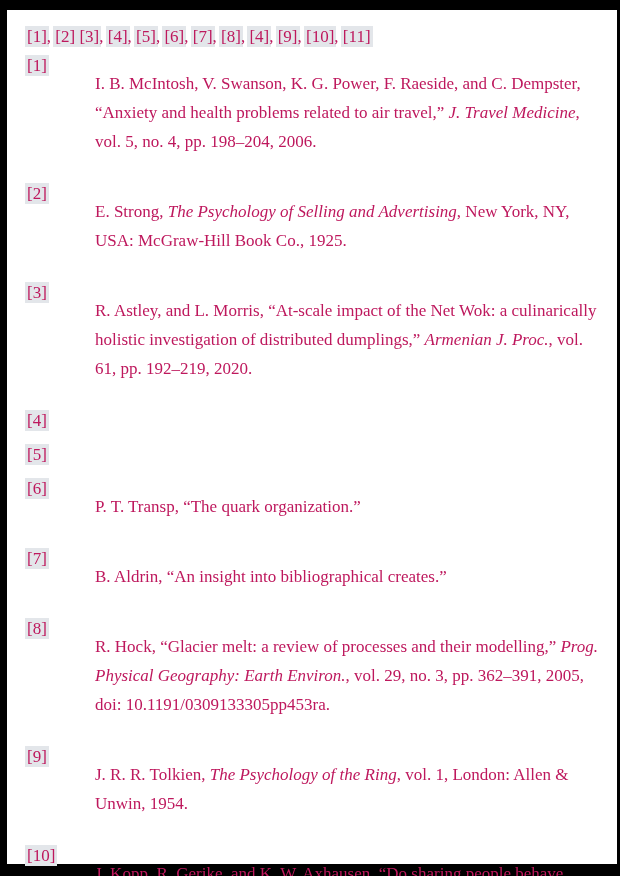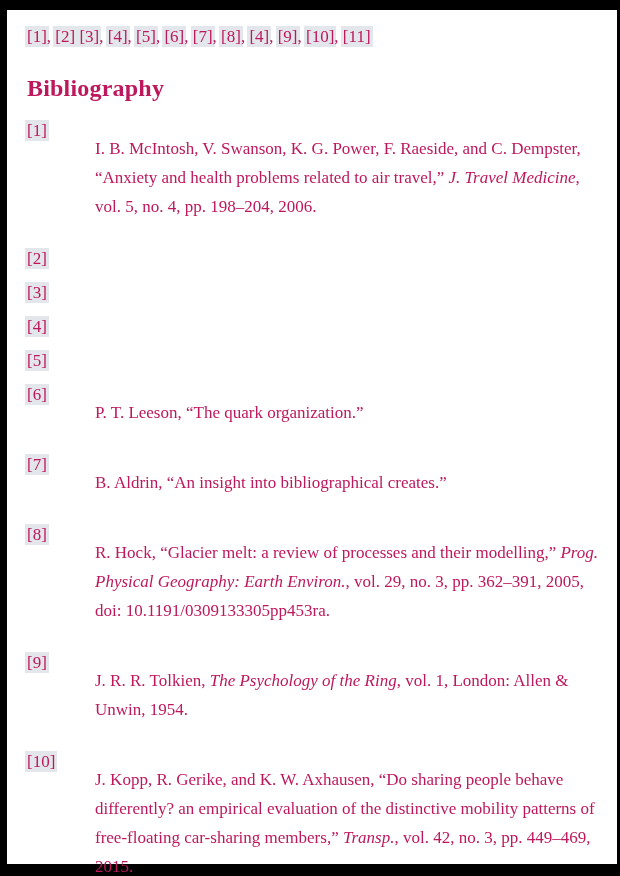--- a/index.html
+++ b/index.html
@@ -54,41 +54,42 @@
     margin: 18px;
     width: 512px;
   }
   .it { font-style: italic; }
 </style>
 </head>
 <body>
 
 <div class="paper">
   <p class="cite-line"><span class="hl">[1]</span><span>, </span><span class="hl">[2]</span><span> </span><span class="hl">[3]</span><span>, </span><span class="hl">[4]</span><span>, </span><span class="hl">[5]</span><span>, </span><span class="hl">[6]</span><span>, </span><span class="hl">[7]</span><span>, </span><span class="hl">[8]</span><span>, </span><span class="hl">[4]</span><span>, </span><span class="hl">[9]</span><span>, </span><span class="hl">[10]</span><span>, </span><span class="hl">[11]</span></p>
-  <h1 class="bib-heading">Bibliography</h1>
   <div class="bib-list">
       <div class="entry">
         <span class="lbl"><span class="hl">[1]</span></span>
         <p class="txt"><span>I. B. McIntosh, V. Swanson, K. G. Power, F. Raeside, and C. Dempster, “Anxiety and health problems related to air travel,” </span><span class="it">J. Travel Medicine</span><span>, vol. 5, no. 4, pp. 198–204, 2006.</span></p>
       </div>
       <div class="entry">
         <span class="lbl"><span class="hl">[2]</span></span>
+        <p class="txt"><span>E. Strong, </span><span class="it">The Psychology of Selling and Advertising</span><span>, New York, NY, USA: McGraw-Hill Book Co., 1925.</span></p>
       </div>
       <div class="entry">
         <span class="lbl"><span class="hl">[3]</span></span>
+        <p class="txt"><span>R. Astley, and L. Morris, “At-scale impact of the Net Wok: a culinarically holistic investigation of distributed dumplings,” </span><span class="it">Armenian J. Proc.</span><span>, vol. 61, pp. 192–219, 2020.</span></p>
       </div>
       <div class="entry">
         <span class="lbl"><span class="hl">[4]</span></span>
       </div>
       <div class="entry">
         <span class="lbl"><span class="hl">[5]</span></span>
       </div>
       <div class="entry">
         <span class="lbl"><span class="hl">[6]</span></span>
-        <p class="txt"><span>P. T. Leeson, “The quark organization.”</span></p>
+        <p class="txt"><span>P. T. Transp, “The quark organization.”</span></p>
       </div>
       <div class="entry">
         <span class="lbl"><span class="hl">[7]</span></span>
         <p class="txt"><span>B. Aldrin, “An insight into bibliographical creates.”</span></p>
       </div>
       <div class="entry">
         <span class="lbl"><span class="hl">[8]</span></span>
         <p class="txt"><span>R. Hock, “Glacier melt: a review of processes and their modelling,” </span><span class="it">Prog. Physical Geography: Earth Environ.</span><span>, vol. 29, no. 3, pp. 362–391, 2005, doi: 10.1191/0309133305pp453ra.</span></p>
       </div>
       <div class="entry">

